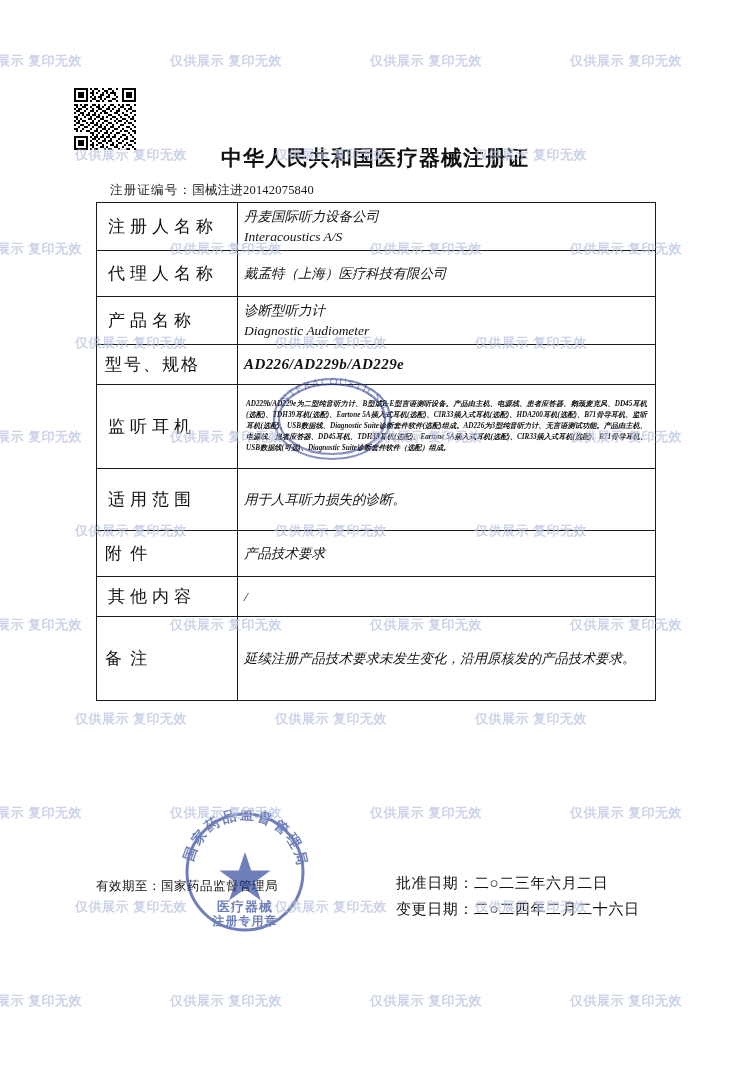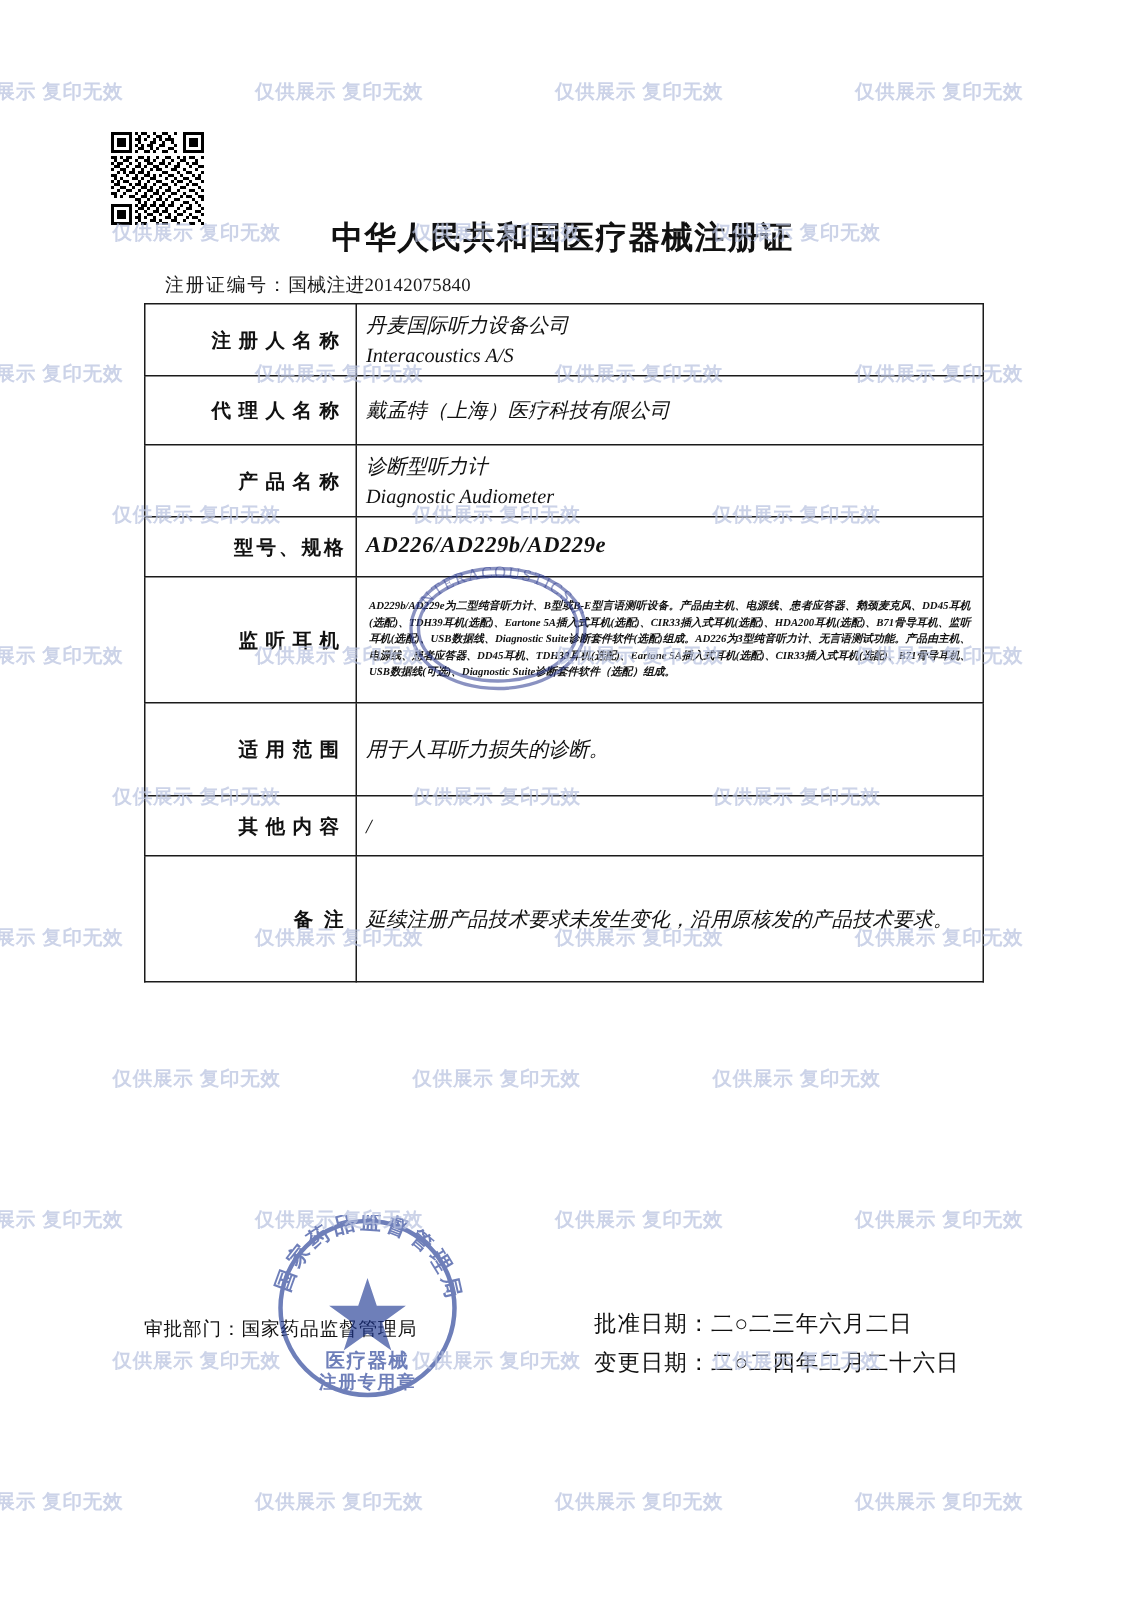--- a/index.html
+++ b/index.html
@@ -79,23 +79,23 @@
     border-collapse: collapse;
     table-layout: fixed;
   }
   table.cert td {
     border: 1px solid #1b1b1b;
     vertical-align: middle;
     padding: 4px 6px;
   }
   td.label {
     width: 128px;
-    text-align: right;
-    font-size: 13px;
-    font-weight: bold;
+    text-align: left;
+    font-size: 17px;
+    font-weight: normal;
     letter-spacing: 5px;
     text-indent: 5px;
     font-family: "Liberation Serif", serif;
   }
   td.label.wide-sp { letter-spacing: 2px; text-indent: 2px; }
   td.value {
     font-size: 13.5px;
     line-height: 1.45;
     padding-left: 10px;
     font-style: italic;
@@ -448,33 +448,37 @@
       <td class="value big">AD226/AD229b/AD229e</td>
     </tr>
     <tr class="row-h84">
       <td class="label">监听耳机</td>
       <td class="value tiny">AD229b/AD229e为二型纯音听力计、B型或B-E型言语测听设备。产品由主机、电源线、患者应答器、鹅颈麦克风、DD45耳机(选配)、TDH39耳机(选配)、Eartone 5A插入式耳机(选配)、CIR33插入式耳机(选配)、HDA200耳机(选配)、B71骨导耳机、监听耳机(选配)、USB数据线、Diagnostic Suite诊断套件软件(选配)组成。AD226为3型纯音听力计、无言语测试功能。产品由主机、电源线、患者应答器、DD45耳机、TDH39耳机(选配)、Eartone 5A插入式耳机(选配)、CIR33插入式耳机(选配)、B71骨导耳机、USB数据线(可选)、Diagnostic Suite诊断套件软件（选配）组成。</td>
     </tr>
     <tr class="row-h62">
       <td class="label">适用范围</td>
       <td class="value">用于人耳听力损失的诊断。</td>
     </tr>
+    <tr class="row-h46">
+      <td class="label wide-sp">附  件</td>
+      <td class="value">产品技术要求</td>
+    </tr>
     <tr class="row-h40">
       <td class="label">其他内容</td>
       <td class="value">/</td>
     </tr>
     <tr class="row-h84">
       <td class="label wide-sp">备  注</td>
       <td class="value">延续注册产品技术要求未发生变化，沿用原核发的产品技术要求。</td>
     </tr>
   </tbody>
     </table>
 
   <div class="bottom">
-    <div class="approve-dept">审批部门：国家药品监督管理局</div>
+    <div class="approve-dept">有效期至：国家药品监督管理局</div>
     <div class="dates">
       <div>
         <span>批准日期：</span><span>二○二三年六月二日</span>
       </div>
       <div>
         <span>变更日期：</span><span>二○二四年二月二十六日</span>
       </div>
     </div>
   </div>
 

